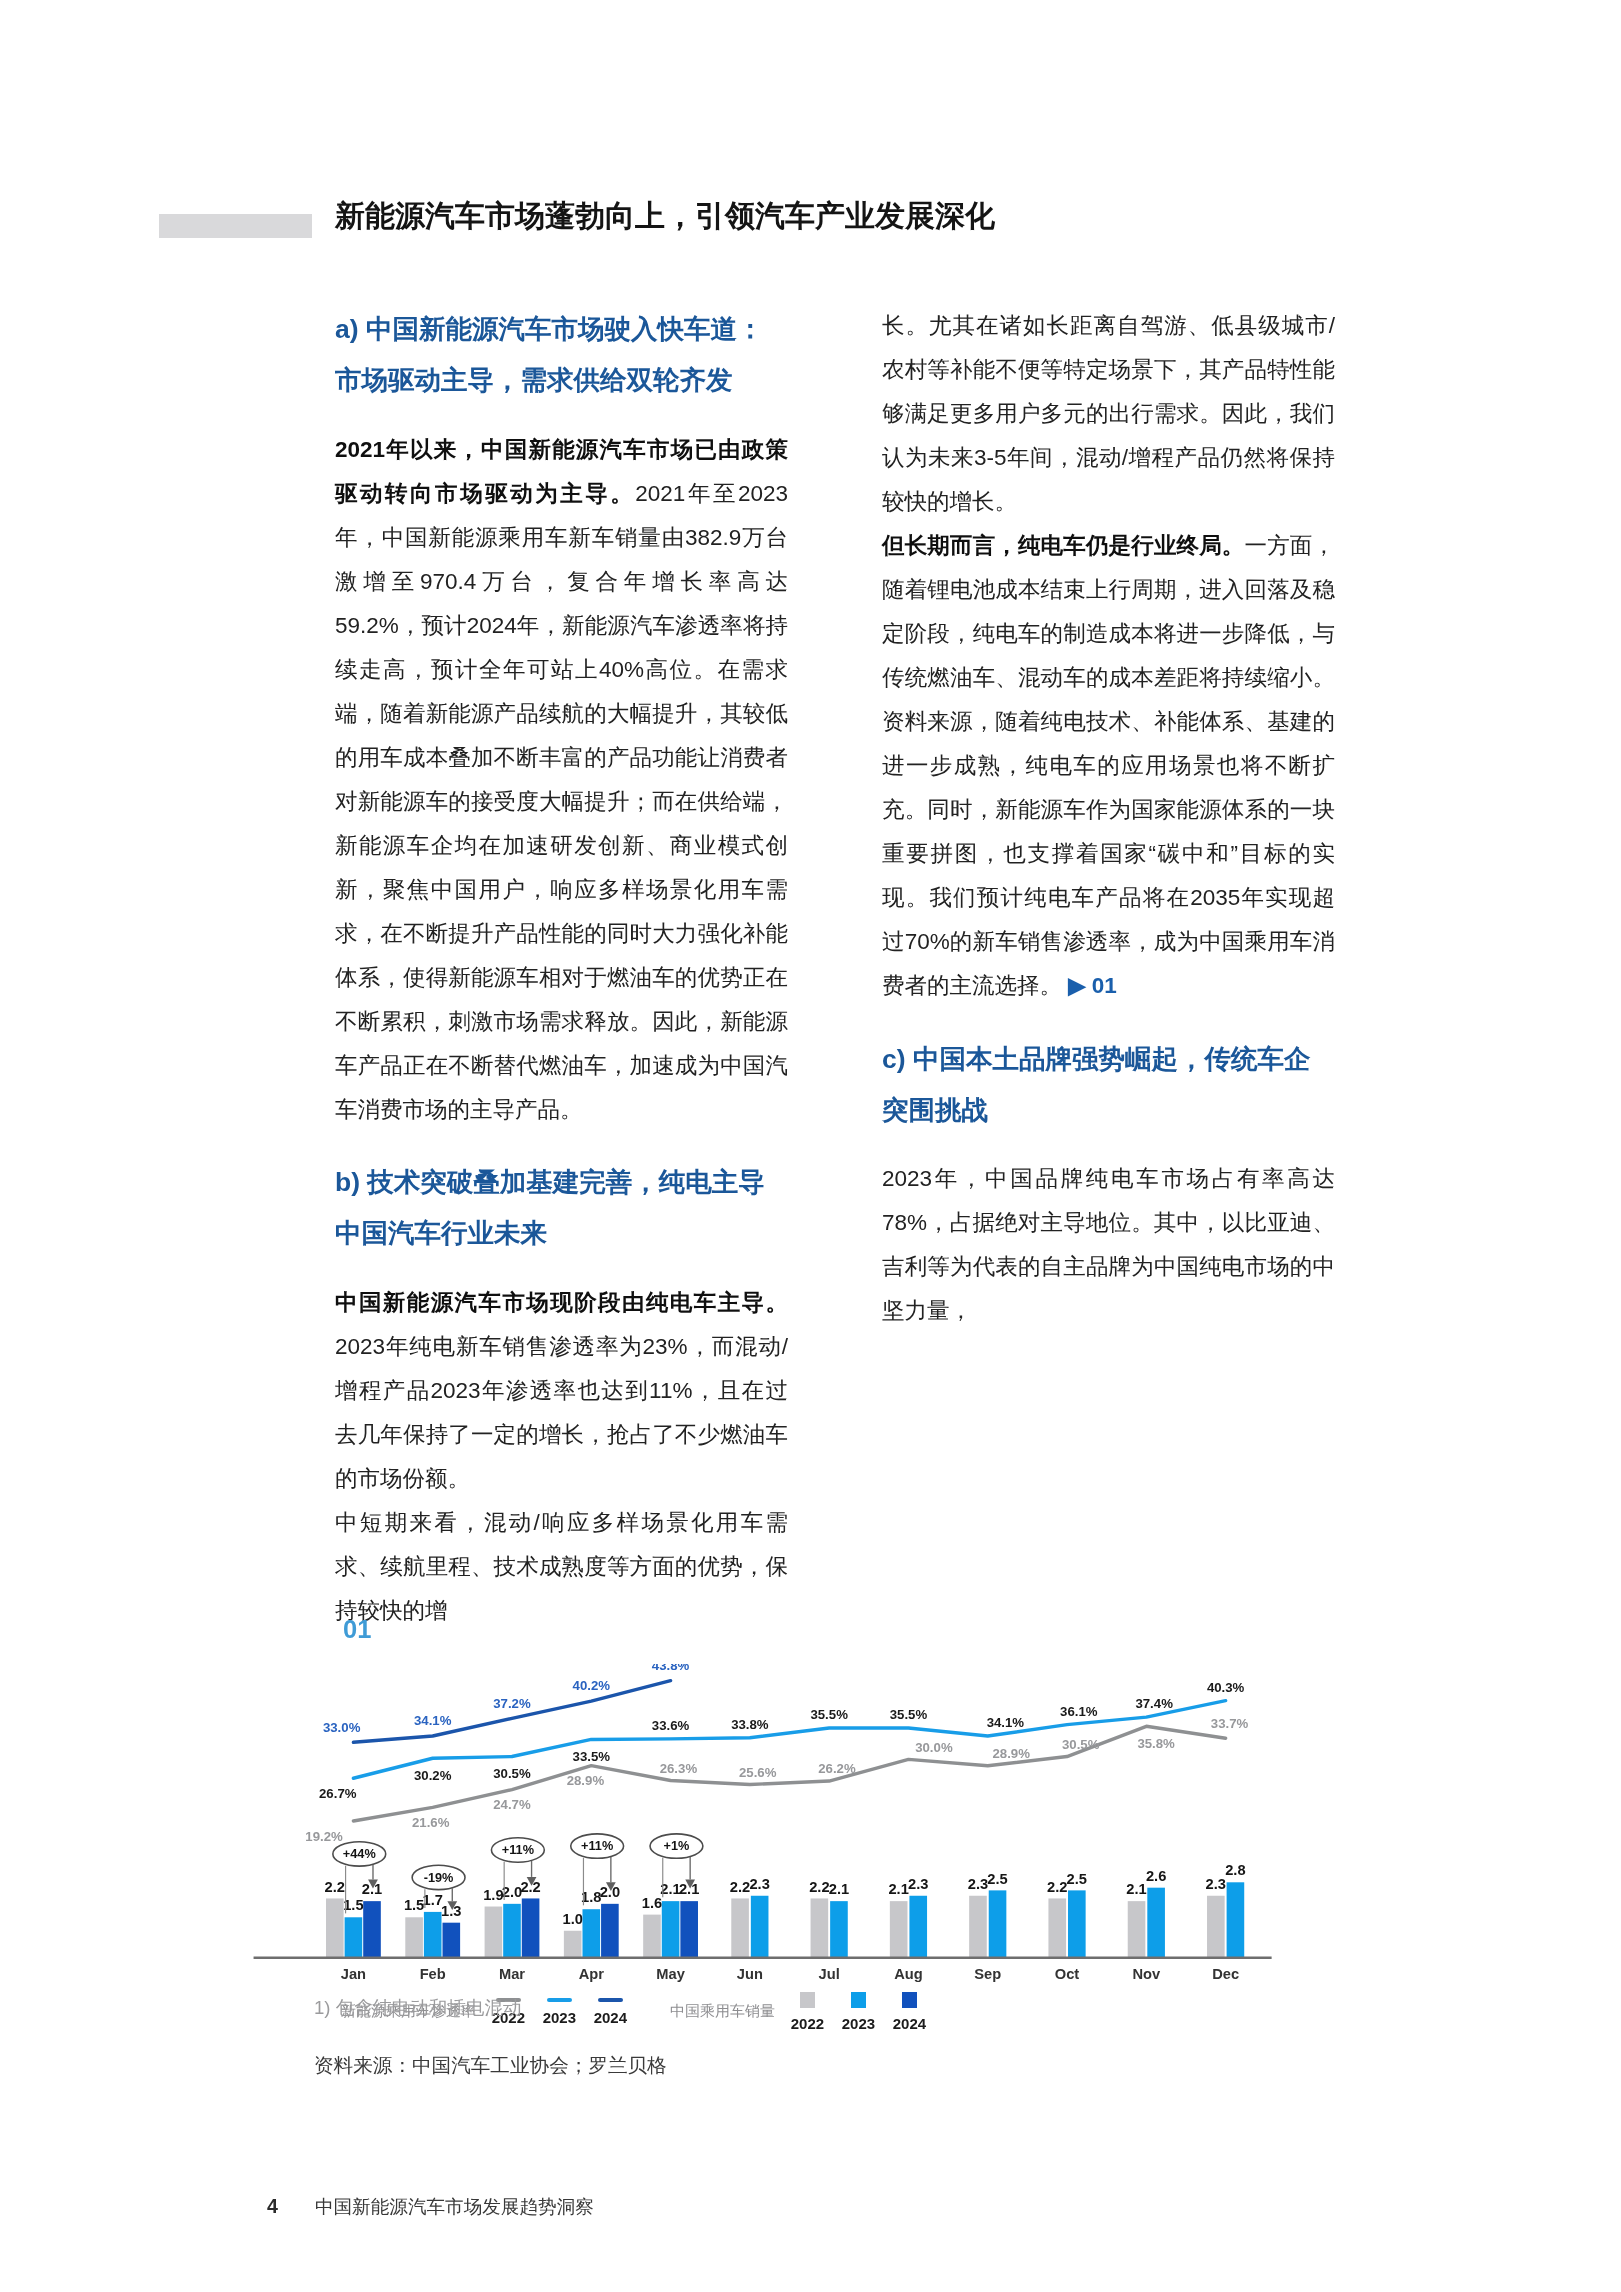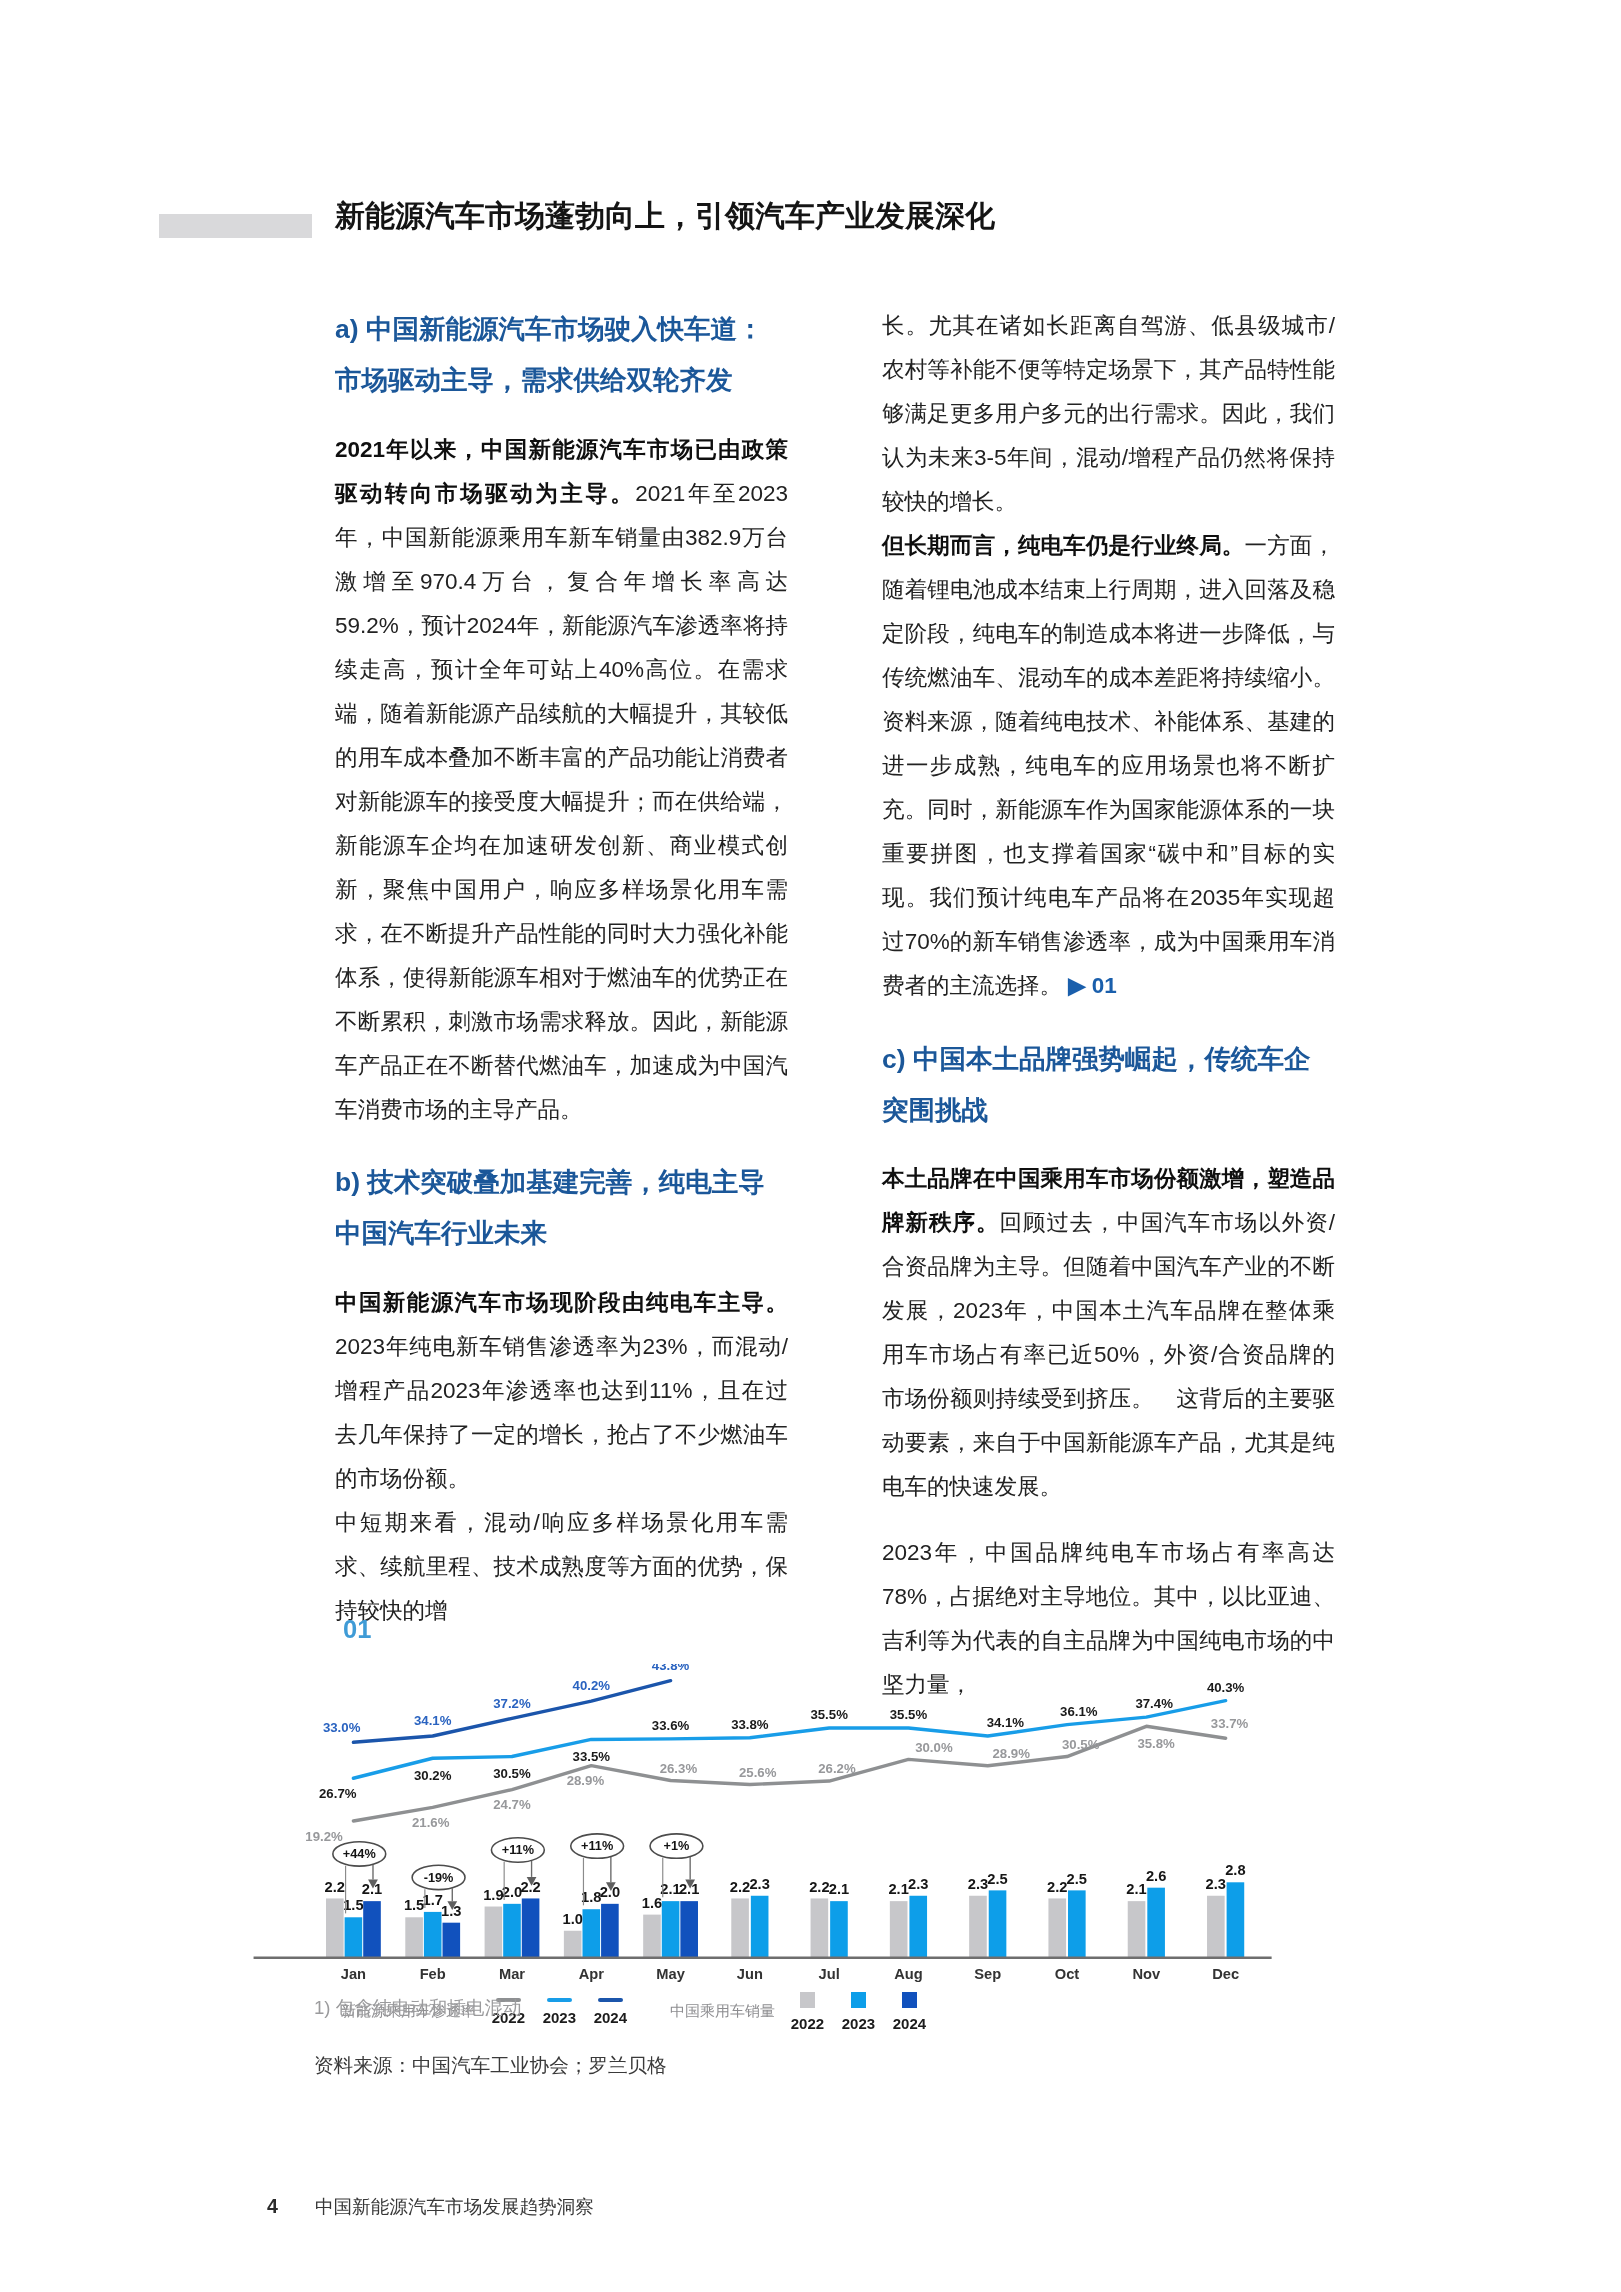--- a/index.html
+++ b/index.html
@@ -46,21 +46,20 @@
     <p class="body"><strong>2021年以来，中国新能源汽车市场已由政策驱动转向市场驱动为主导。</strong><span>2021年至2023年，中国新能源乘用车新车销量由382.9万台激增至970.4万台，复合年增长率高达59.2%，预计2024年，新能源汽车渗透率将持续走高，预计全年可站上40%高位。在需求端，随着新能源产品续航的大幅提升，其较低的用车成本叠加不断丰富的产品功能让消费者对新能源车的接受度大幅提升；而在供给端，新能源车企均在加速研发创新、商业模式创新，聚焦中国用户，响应多样场景化用车需求，在不断提升产品性能的同时大力强化补能体系，使得新能源车相对于燃油车的优势正在不断累积，刺激市场需求释放。因此，新能源车产品正在不断替代燃油车，加速成为中国汽车消费市场的主导产品。</span></p>
     <h2 class="mt">b) 技术突破叠加基建完善，纯电主导中国汽车行业未来</h2>
     <p class="body"><strong>中国新能源汽车市场现阶段由纯电车主导。</strong><span>2023年纯电新车销售渗透率为23%，而混动/增程产品2023年渗透率也达到11%，且在过去几年保持了一定的增长，抢占了不少燃油车的市场份额。</span></p>
     <p class="body">中短期来看，混动/响应多样场景化用车需求、续航里程、技术成熟度等方面的优势，保持较快的增</p>
   </div>
 
   <div class="col col-right">
     <p class="body">长。尤其在诸如长距离自驾游、低县级城市/农村等补能不便等特定场景下，其产品特性能够满足更多用户多元的出行需求。因此，我们认为未来3-5年间，混动/增程产品仍然将保持较快的增长。</p>
     <p class="body"><strong>但长期而言，纯电车仍是行业终局。</strong><span>一方面，随着锂电池成本结束上行周期，进入回落及稳定阶段，纯电车的制造成本将进一步降低，与传统燃油车、混动车的成本差距将持续缩小。资料来源，随着纯电技术、补能体系、基建的进一步成熟，纯电车的应用场景也将不断扩充。同时，新能源车作为国家能源体系的一块重要拼图，也支撑着国家“碳中和”目标的实现。我们预计纯电车产品将在2035年实现超过70%的新车销售渗透率，成为中国乘用车消费者的主流选择。</span> <span class="xref">▶ 01</span></p>
     <h2 class="mt">c) 中国本土品牌强势崛起，传统车企突围挑战</h2>
-    <p class="body"><strong>本土品牌在中国乘用车市场份额激增，塑造品牌新秩序。</strong><span>回顾过去，中国汽车市场以外资/合资品牌为主导。但随着中国汽车产业的不断发展，2023年，中国本土汽车品牌在整体乘用车市场占有率已近50%，外资/合资品牌的市场份额则持续受到挤压。　这背后的主要驱动要素，来自于中国新能源车产品，尤其是纯电车的快速发展。</span></p>
     <p class="body gap">2023年，中国品牌纯电车市场占有率高达78%，占据绝对主导地位。其中，以比亚迪、吉利等为代表的自主品牌为中国纯电市场的中坚力量，</p>
   </div>
 
   <div class="chart-head">
     <span class="chart-num">01</span>
   </div>
 
   <svg id="chart" width="1137" height="325" viewBox="0 0 1160 332">
       <rect x="82" y="239.5" width="18" height="60.50000000000001" fill="#c7c7ca"></rect>
       <text x="91" y="232.5" text-anchor="middle" font-size="15" font-weight="700" fill="#161616">2.2</text>

